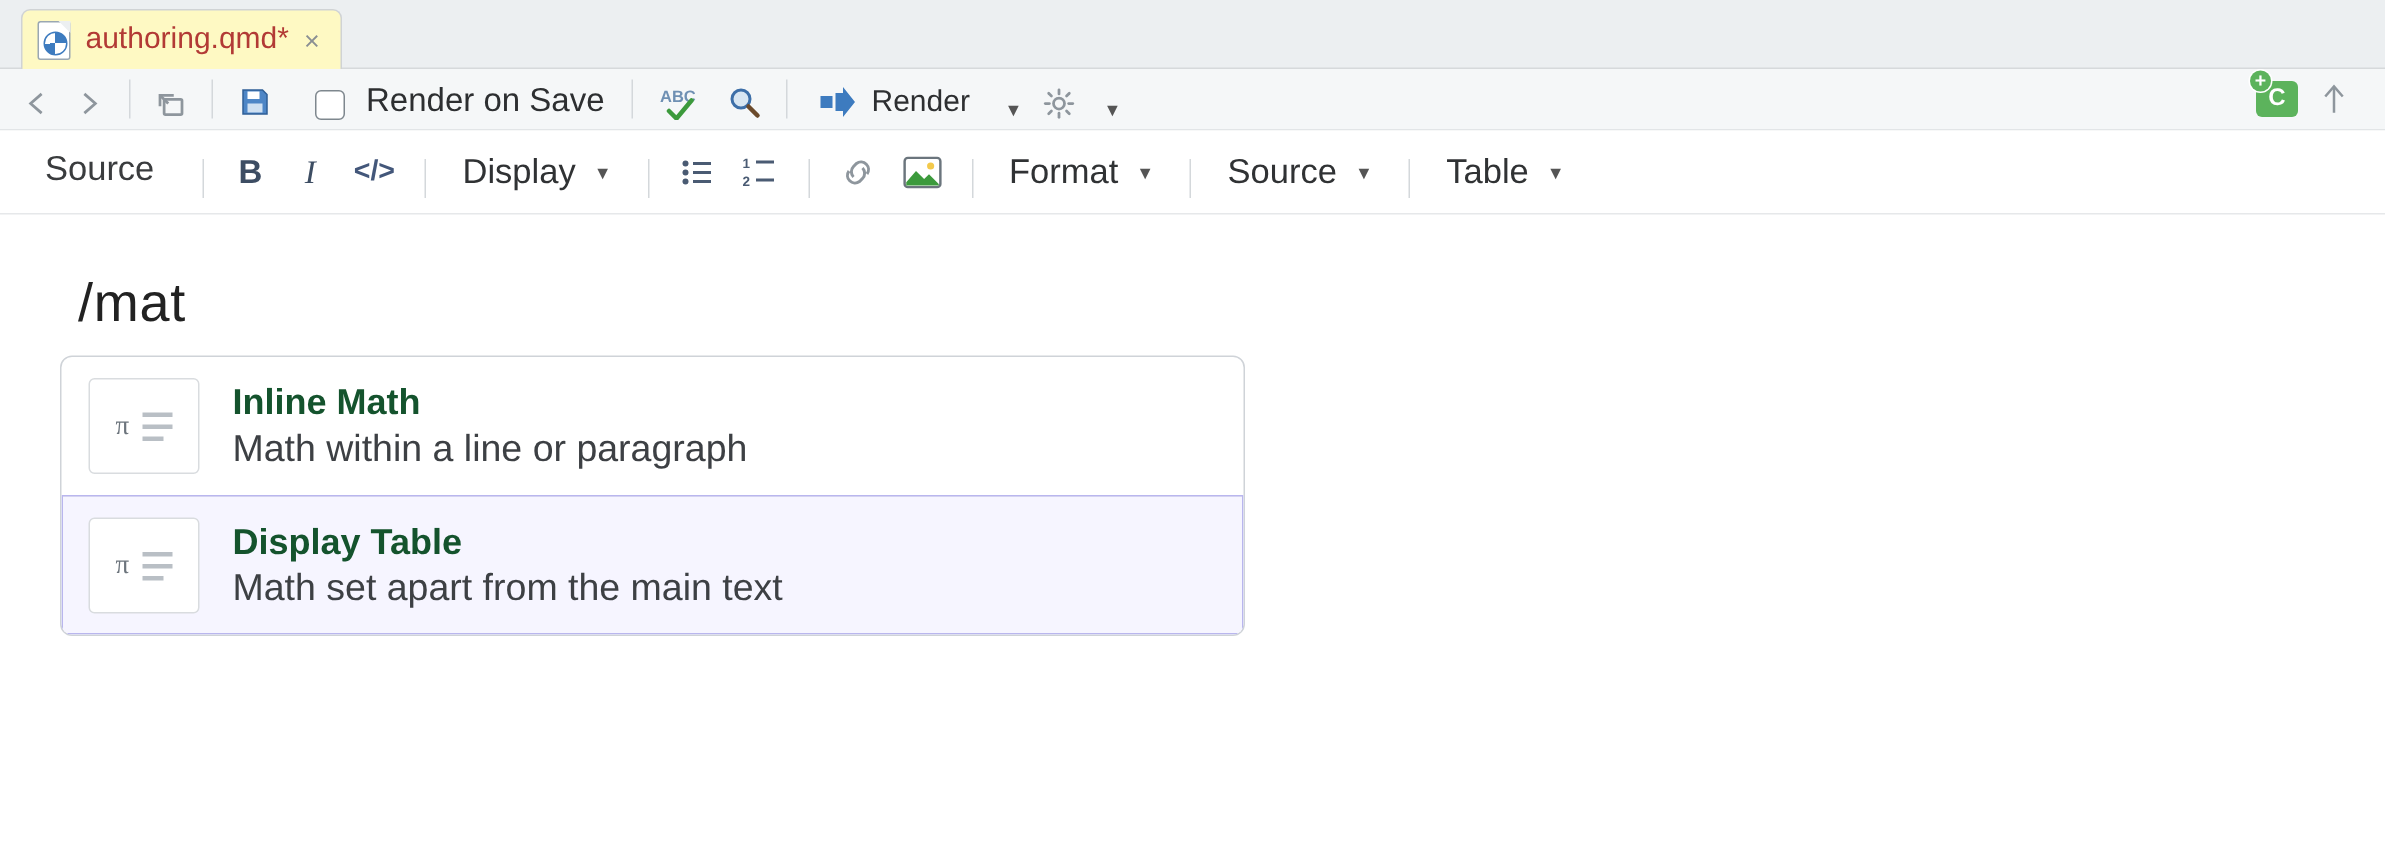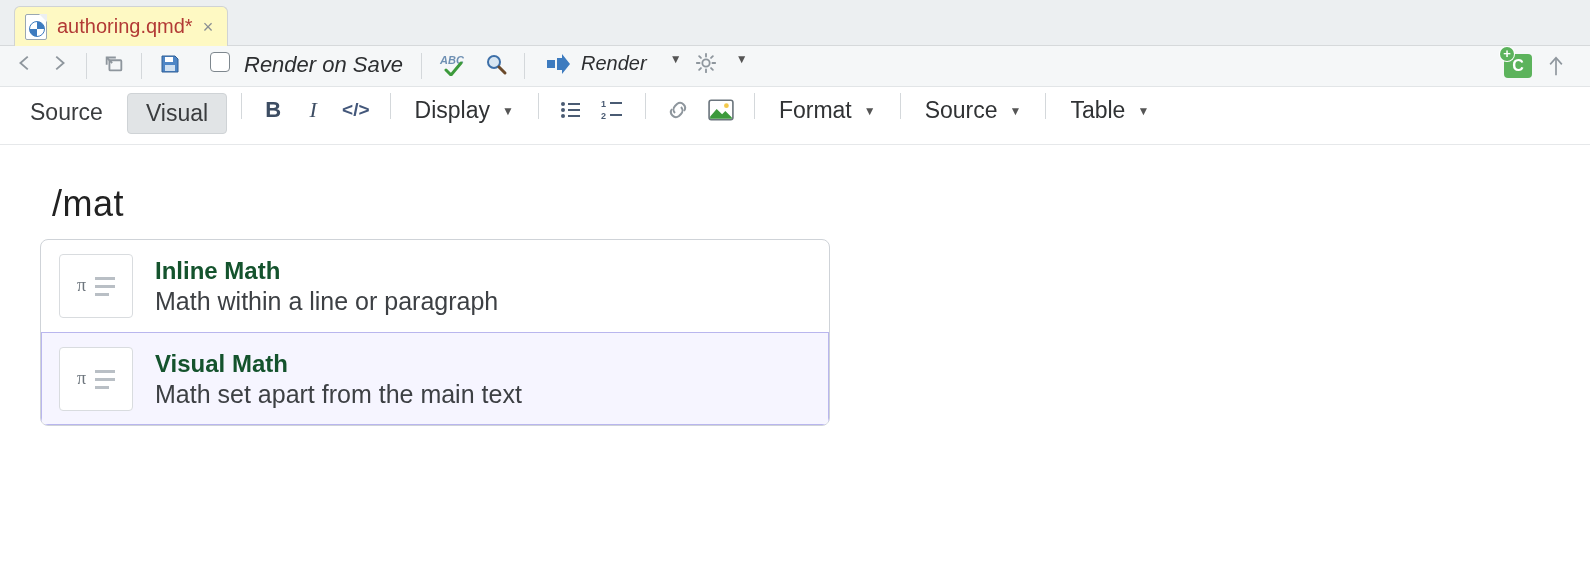--- a/index.html
+++ b/index.html
@@ -62,23 +62,23 @@
     align-items: center;
     gap: 4px;
     padding: 6px 10px;
     border-bottom: 1px solid #e2e5e7;
     background: #f5f7f8;
   }
   .tb-sep {
     width: 1px; height: 26px; background: #d4d8db; margin: 0 8px;
   }
   .tb-btn {
-    display: inline-flex; align-items: flex-start; justify-content: center;
+    display: inline-flex; align-items: flex-end; justify-content: center;
     min-width: 28px; height: 28px; padding: 0 4px;
-    border-radius: 4px; cursor: pointer; font-style: italic;
+    border-radius: 4px; cursor: pointer;
   }
   .arrow-btn svg { width: 22px; height: 22px; }
   .caret { font-size: 12px; color: #555; margin-left: 6px; }
   .checkbox {
     width: 20px; height: 20px; border: 1.5px solid #7e878e; border-radius: 4px; background:#fff;
   }
   .render-on-save-label { font-size: 22px; color: #2d2f31; margin-left: 6px; }
   .spacer { flex: 1; }
   .right-actions { display: flex; align-items: center; gap: 10px; padding-right: 10px;}
   .cplus {
@@ -90,21 +90,21 @@
   .cplus::before {
     content:"+"; position:absolute; top:-7px; left:-4px;
     width:14px; height:14px; border-radius:50%; background:#5cb35c; color:#fff;
     font-size:13px; line-height:14px; text-align:center;
     box-shadow: 0 0 0 1px #fff;
   }
   .pub-arrow svg { width:20px; height:28px; }
 
   
   .toolbar2 {
-    display:flex; align-items:flex-start; gap:6px;
+    display:flex; align-items:flex-end; gap:6px;
     padding: 6px 12px 10px;
     border-bottom: 1px solid #e6e8ea;
     background:#fff;
   }
   .mode-btn {
     font-size: 23px; color: #3a3c3e; padding: 6px 18px;
     border-radius: 4px; cursor: pointer;
   }
   .mode-btn.active { background: #e1e4e6; border:1px solid #cfd3d6; }
   .tb2-btn {
@@ -238,21 +238,20 @@
       <svg viewBox="0 0 24 30">
           <path class="stroke-gray" d="M12 26 V6"></path>
           <path class="stroke-gray" d="M5 13 L12 5 L19 13"></path>
         </svg>
     </span>
   </span>
 </div>
 
 <div class="toolbar2">
   <span class="mode-btn">Source</span>
-  <span class="mode-btn active">Visual</span>
   <span class="tb-sep"></span>
 
   <span class="tb2-btn" style="font-weight:800;color:#3d4d63">B</span>
   <span class="tb2-btn" style="font-style:italic;font-family:Georgia,serif;color:#3d4d63">I</span>
   <span class="tb2-btn" style="font-weight:800;color:#43577a;font-size:19px">&lt;/&gt;</span>
   <span class="tb-sep"></span>
 
   <span class="menu-label">
     <span>Display</span>
     <span class="caret">▼</span>
@@ -331,18 +330,18 @@
       <div class="popup-item selected">
         <div class="thumb">
           <svg viewBox="0 0 46 38">
             <text x="4" y="24" font-size="18" fill="#6d757d" font-family="Georgia,serif">π</text>
             <rect x="22" y="10" width="20" height="3" fill="#b9bfc5"></rect>
             <rect x="22" y="18" width="20" height="3" fill="#b9bfc5"></rect>
             <rect x="22" y="26" width="14" height="3" fill="#b9bfc5"></rect>
           </svg>
         </div>
         <div>
-          <div class="popup-title">Visual Math</div>
+          <div class="popup-title">Display Table</div>
           <div class="popup-desc">Math set apart from the main text</div>
         </div>
       </div>
     </div>
 </div>
 
 </body></html>

